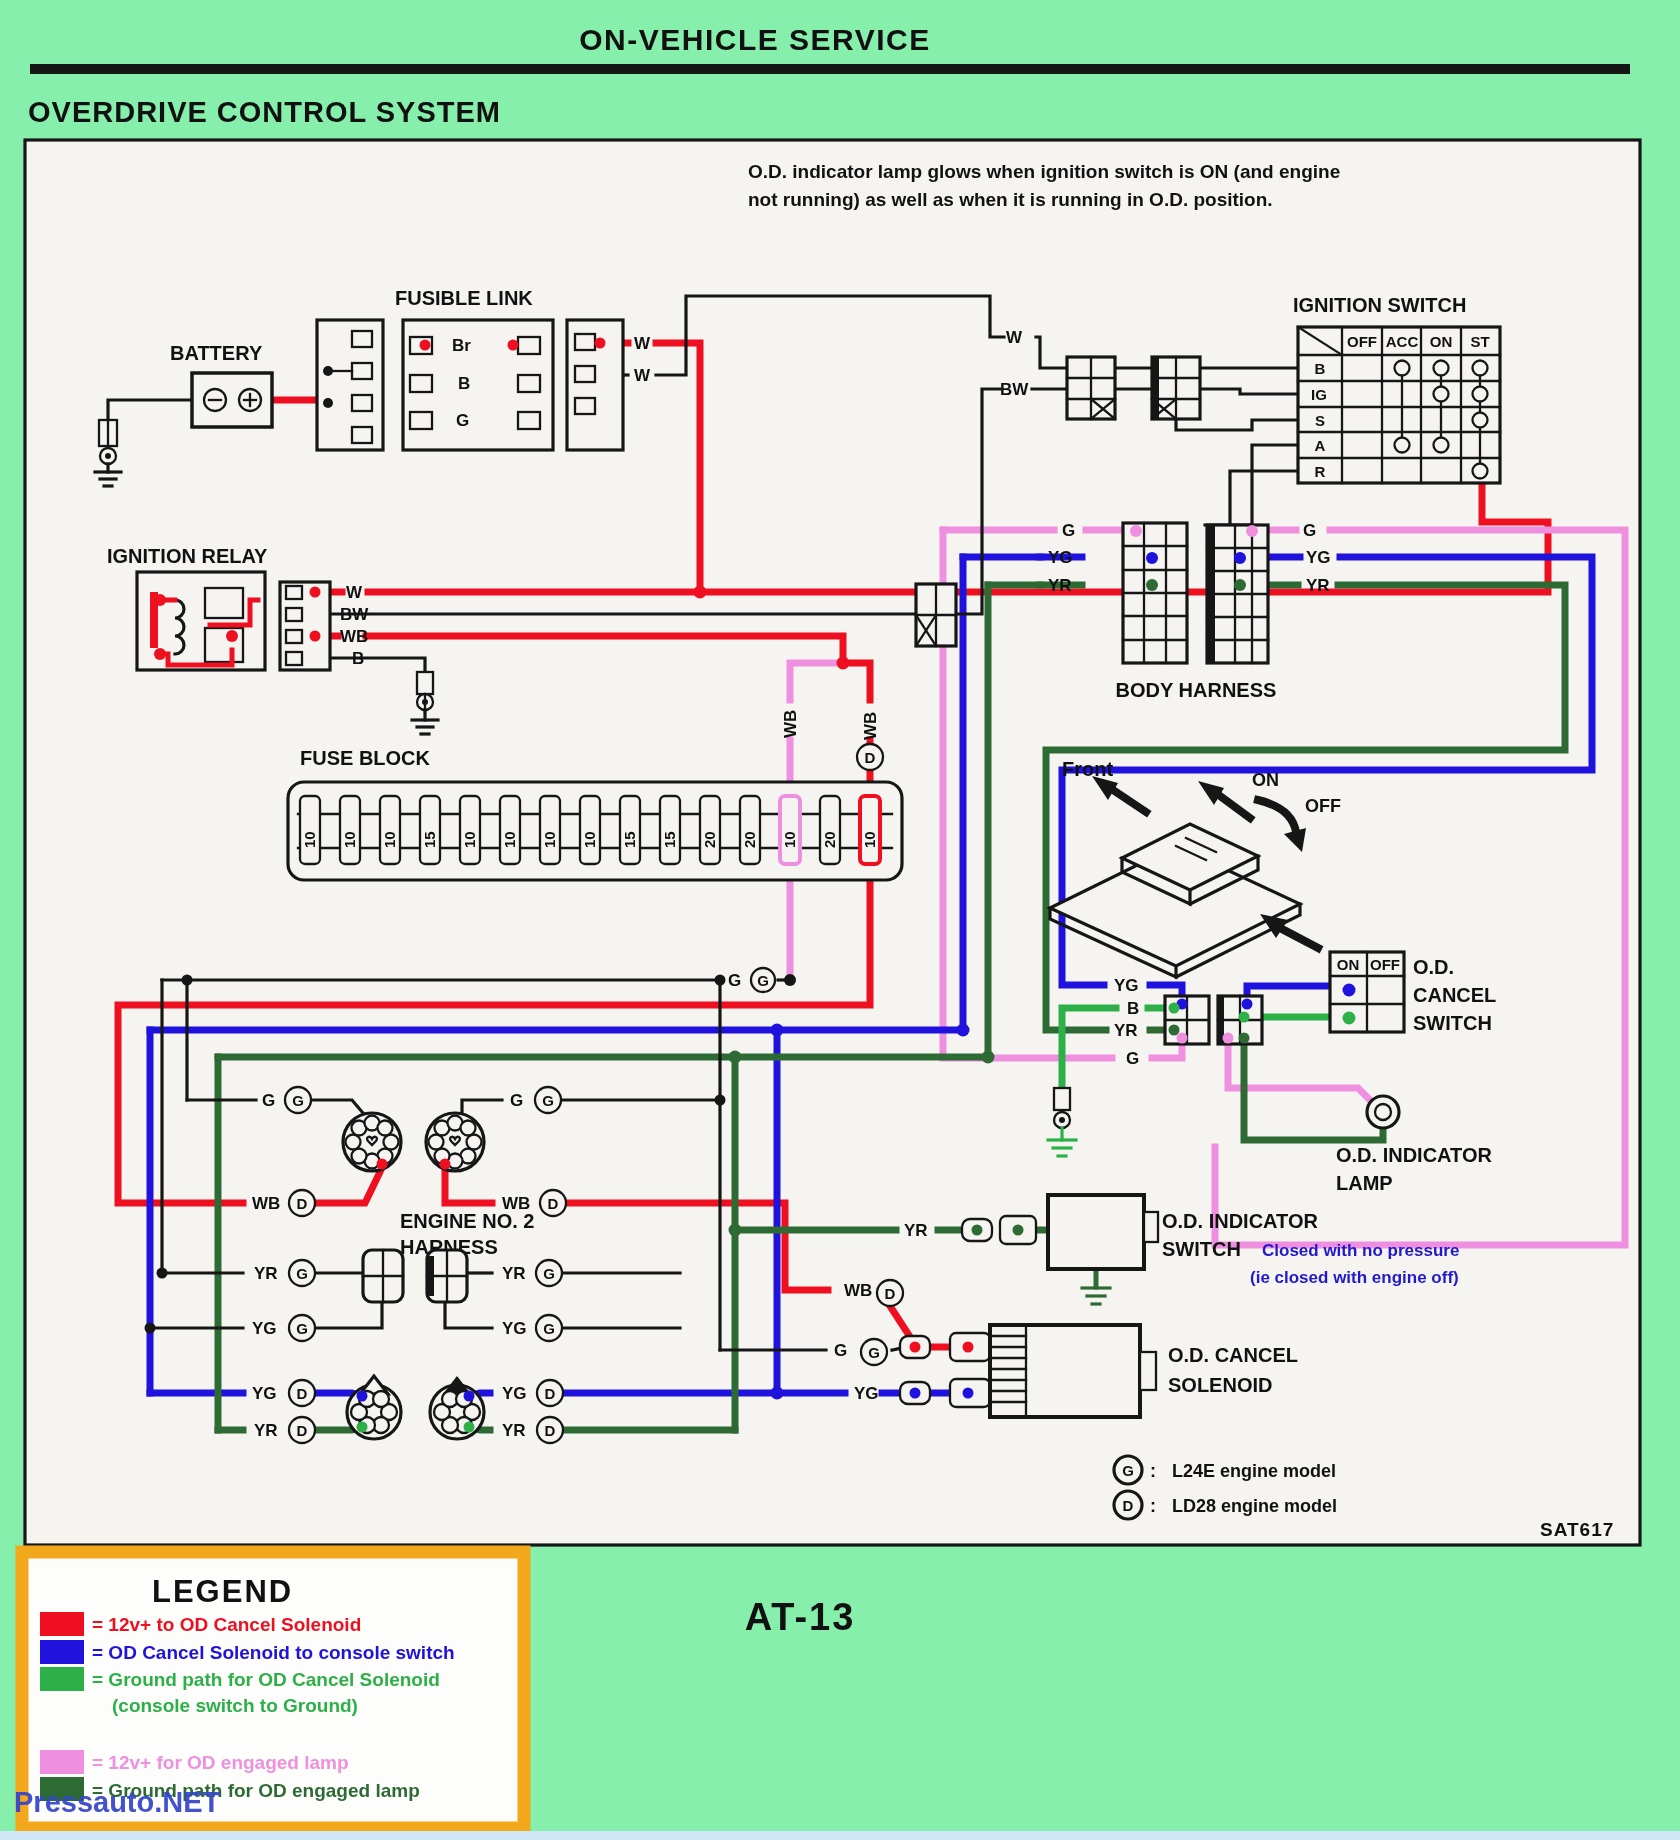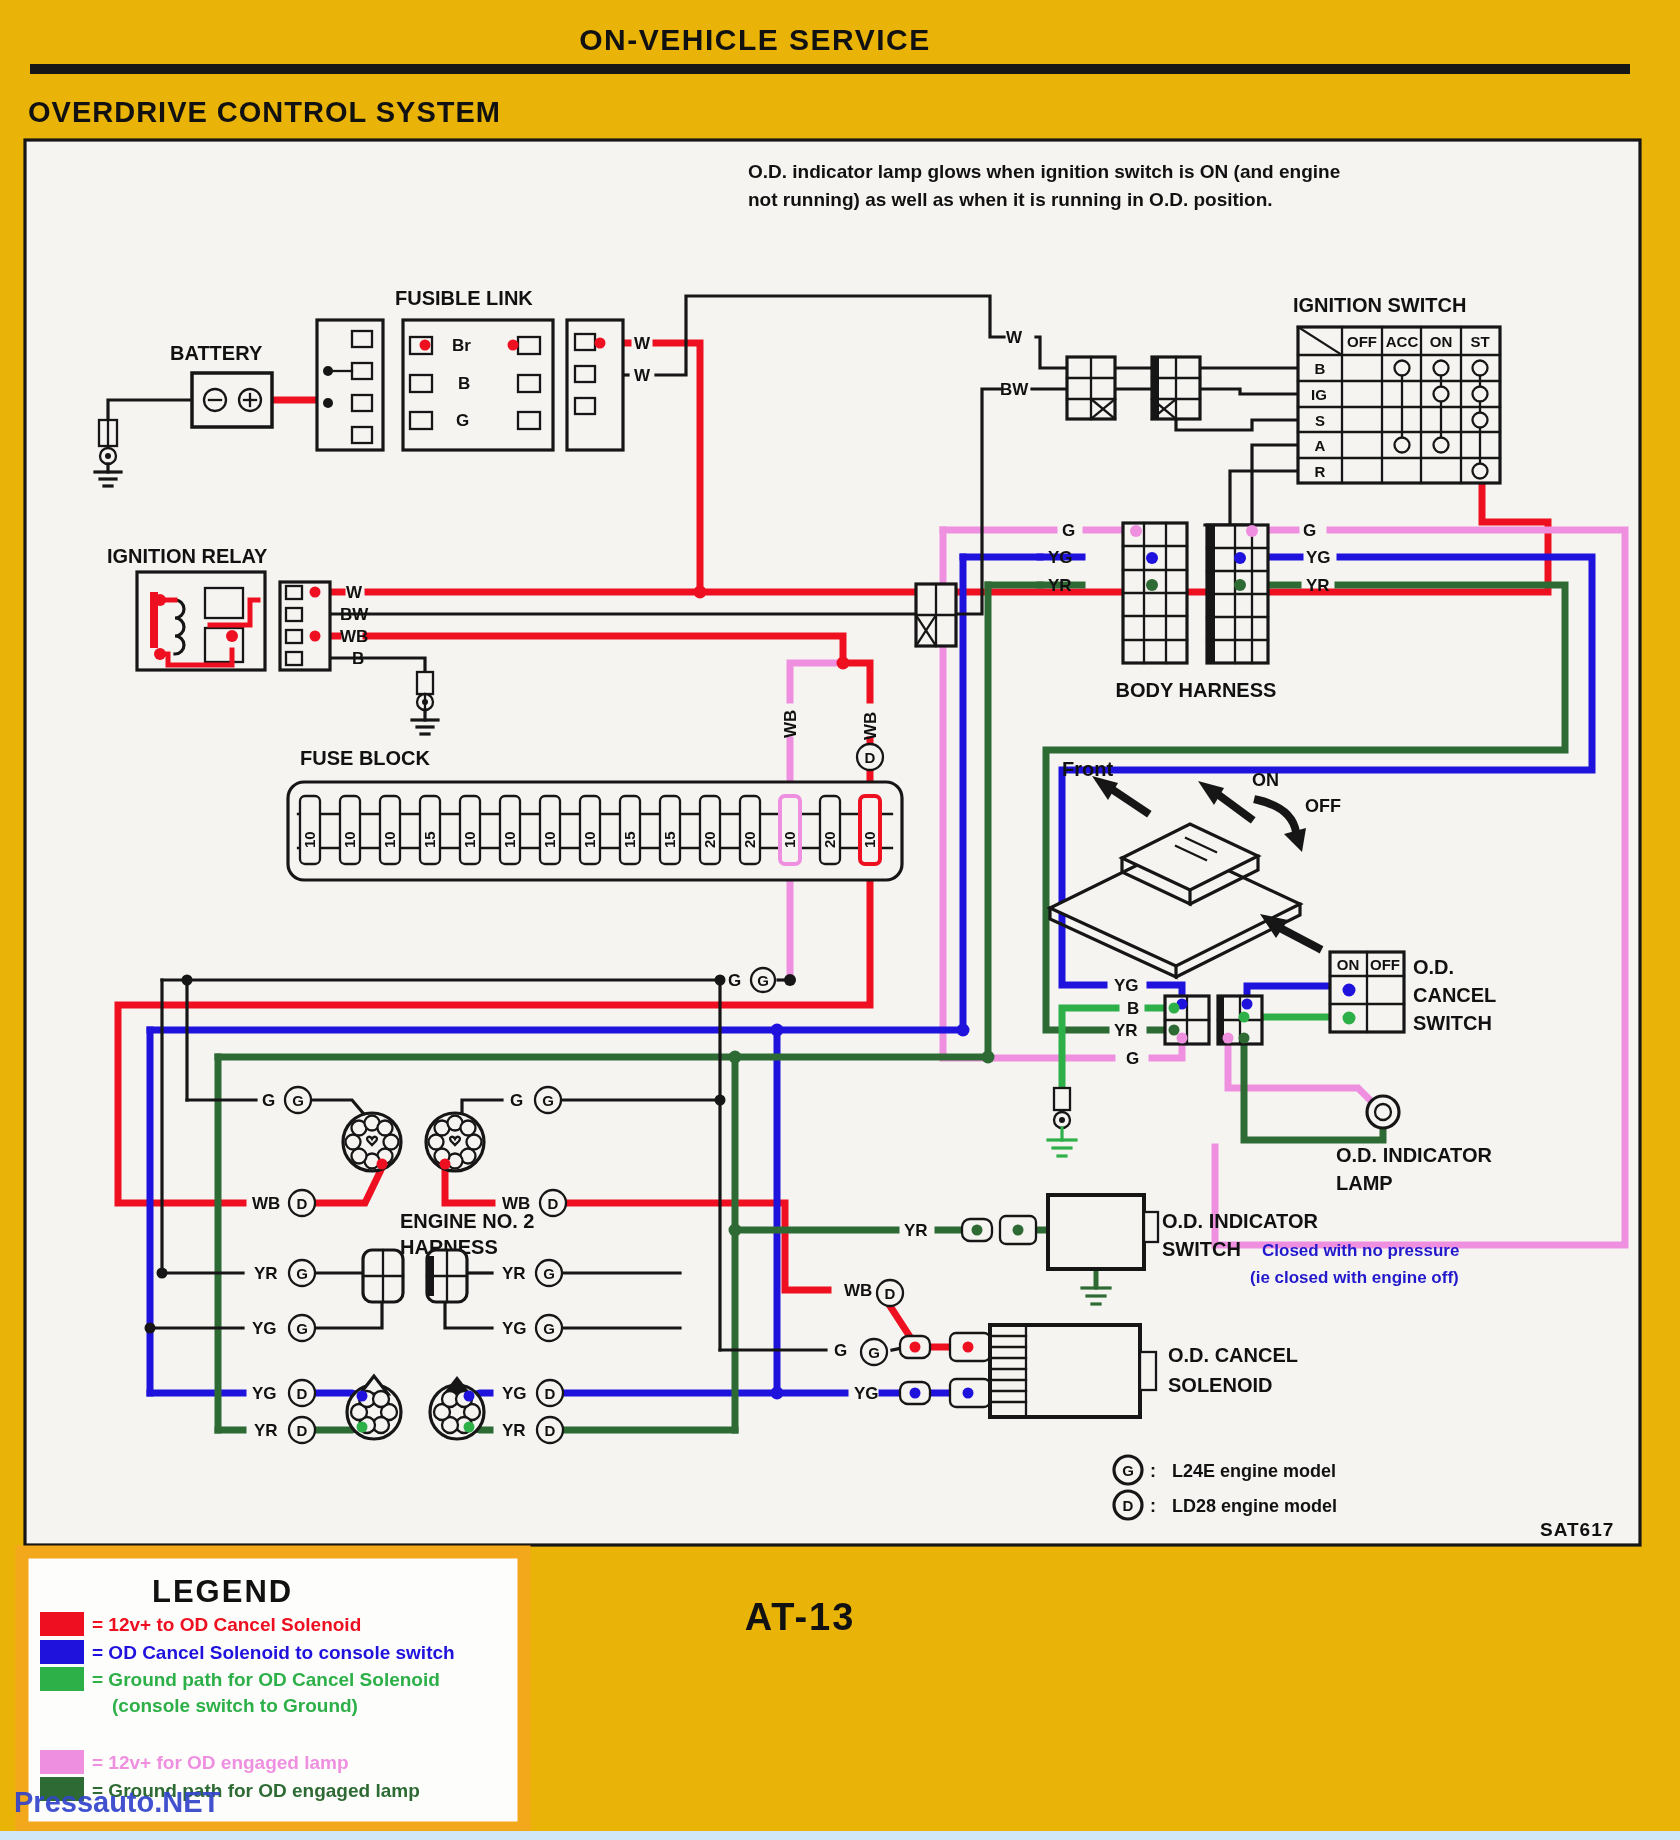--- a/index.html
+++ b/index.html
@@ -1,16 +1,16 @@
 <!DOCTYPE html>
 <html style="--c-red: #ee1020; --c-blue: #2012dd; --c-green_bright: #2eb049; --c-green_dark: #2e6b34; --c-pink: #ef8fe0; --c-legend_border: #f3a81b; --c-note_blue: #2218cc; --c-watermark: #3344cc; --c-footer_strip: #cfe7f7;"><head>
 <meta charset="utf-8">
 <style>
   html,body{margin:0;padding:0;background:#e9e8e5;}
-  .page{position:relative;width:1680px;height:1840px;background:#eab308;overflow:hidden;
+  .page{position:relative;width:1680px;height:1840px;background:#86efac;overflow:hidden;
         font-family:"Liberation Sans",sans-serif;}
   svg{position:absolute;left:0;top:0;}
   svg text{font-family:"Liberation Sans",sans-serif;fill:#111;}
   .hdr{font-size:30px;font-weight:bold;letter-spacing:1.5px;}
   .sec{font-size:29px;font-weight:bold;letter-spacing:1px;}
   .note{font-size:19px;font-weight:bold;}
   .comp{font-size:20px;font-weight:bold;}
   .comp-s{font-size:18px;font-weight:bold;}
   .lbl{font-size:17px;font-weight:bold;}
   .sm{font-size:15px;font-weight:bold;}

